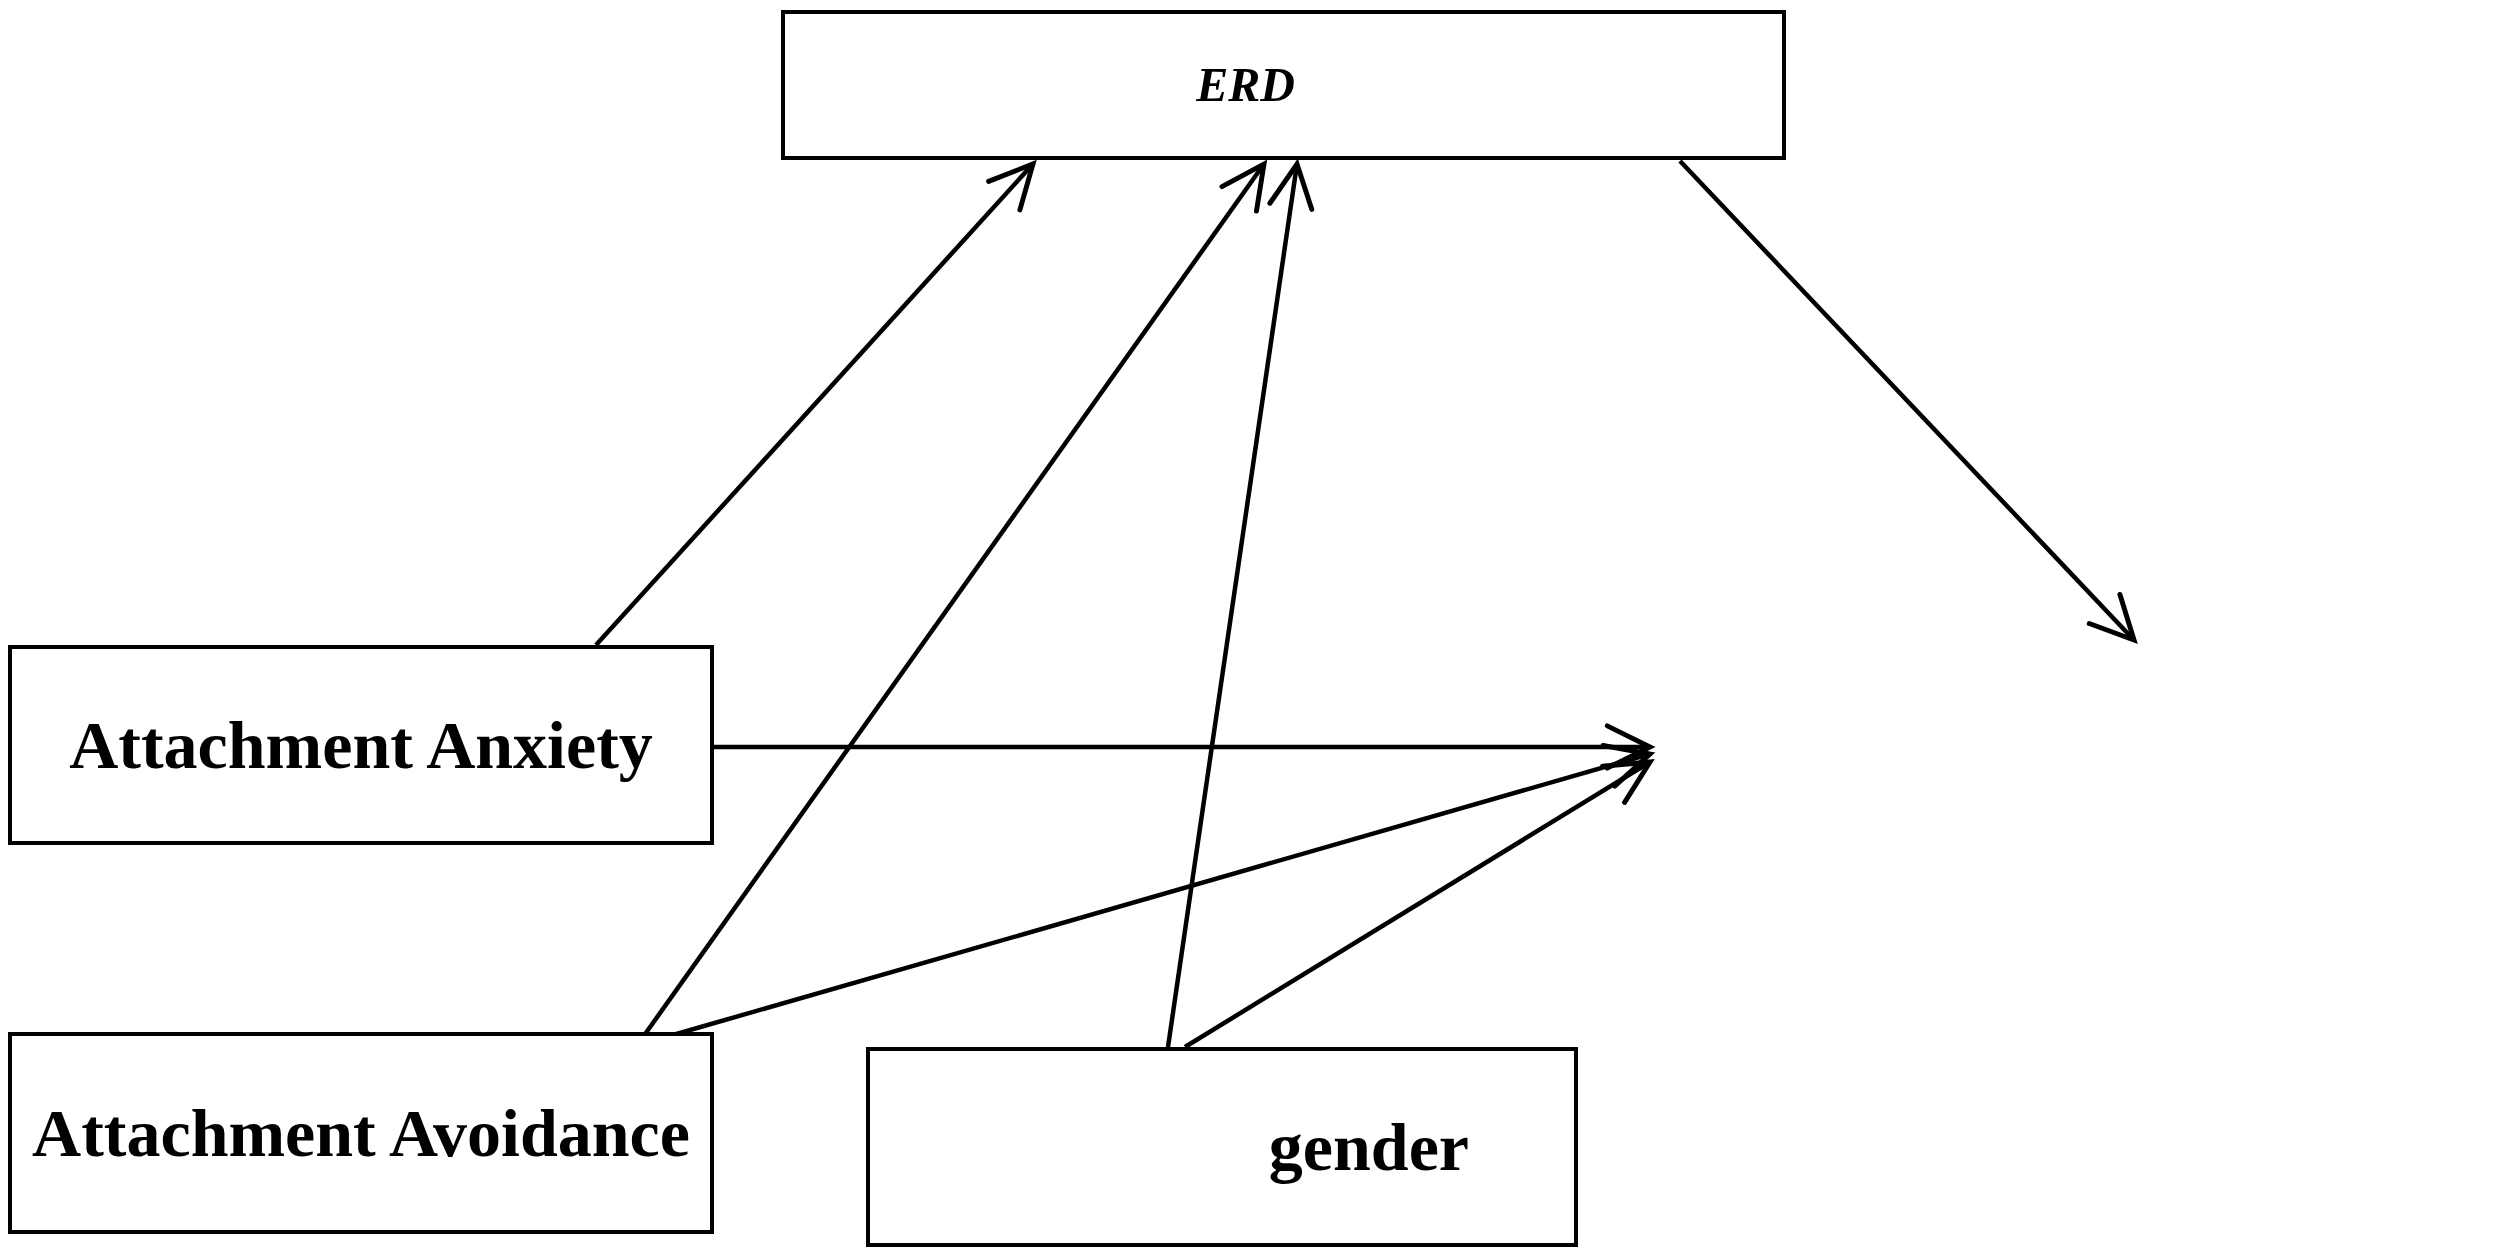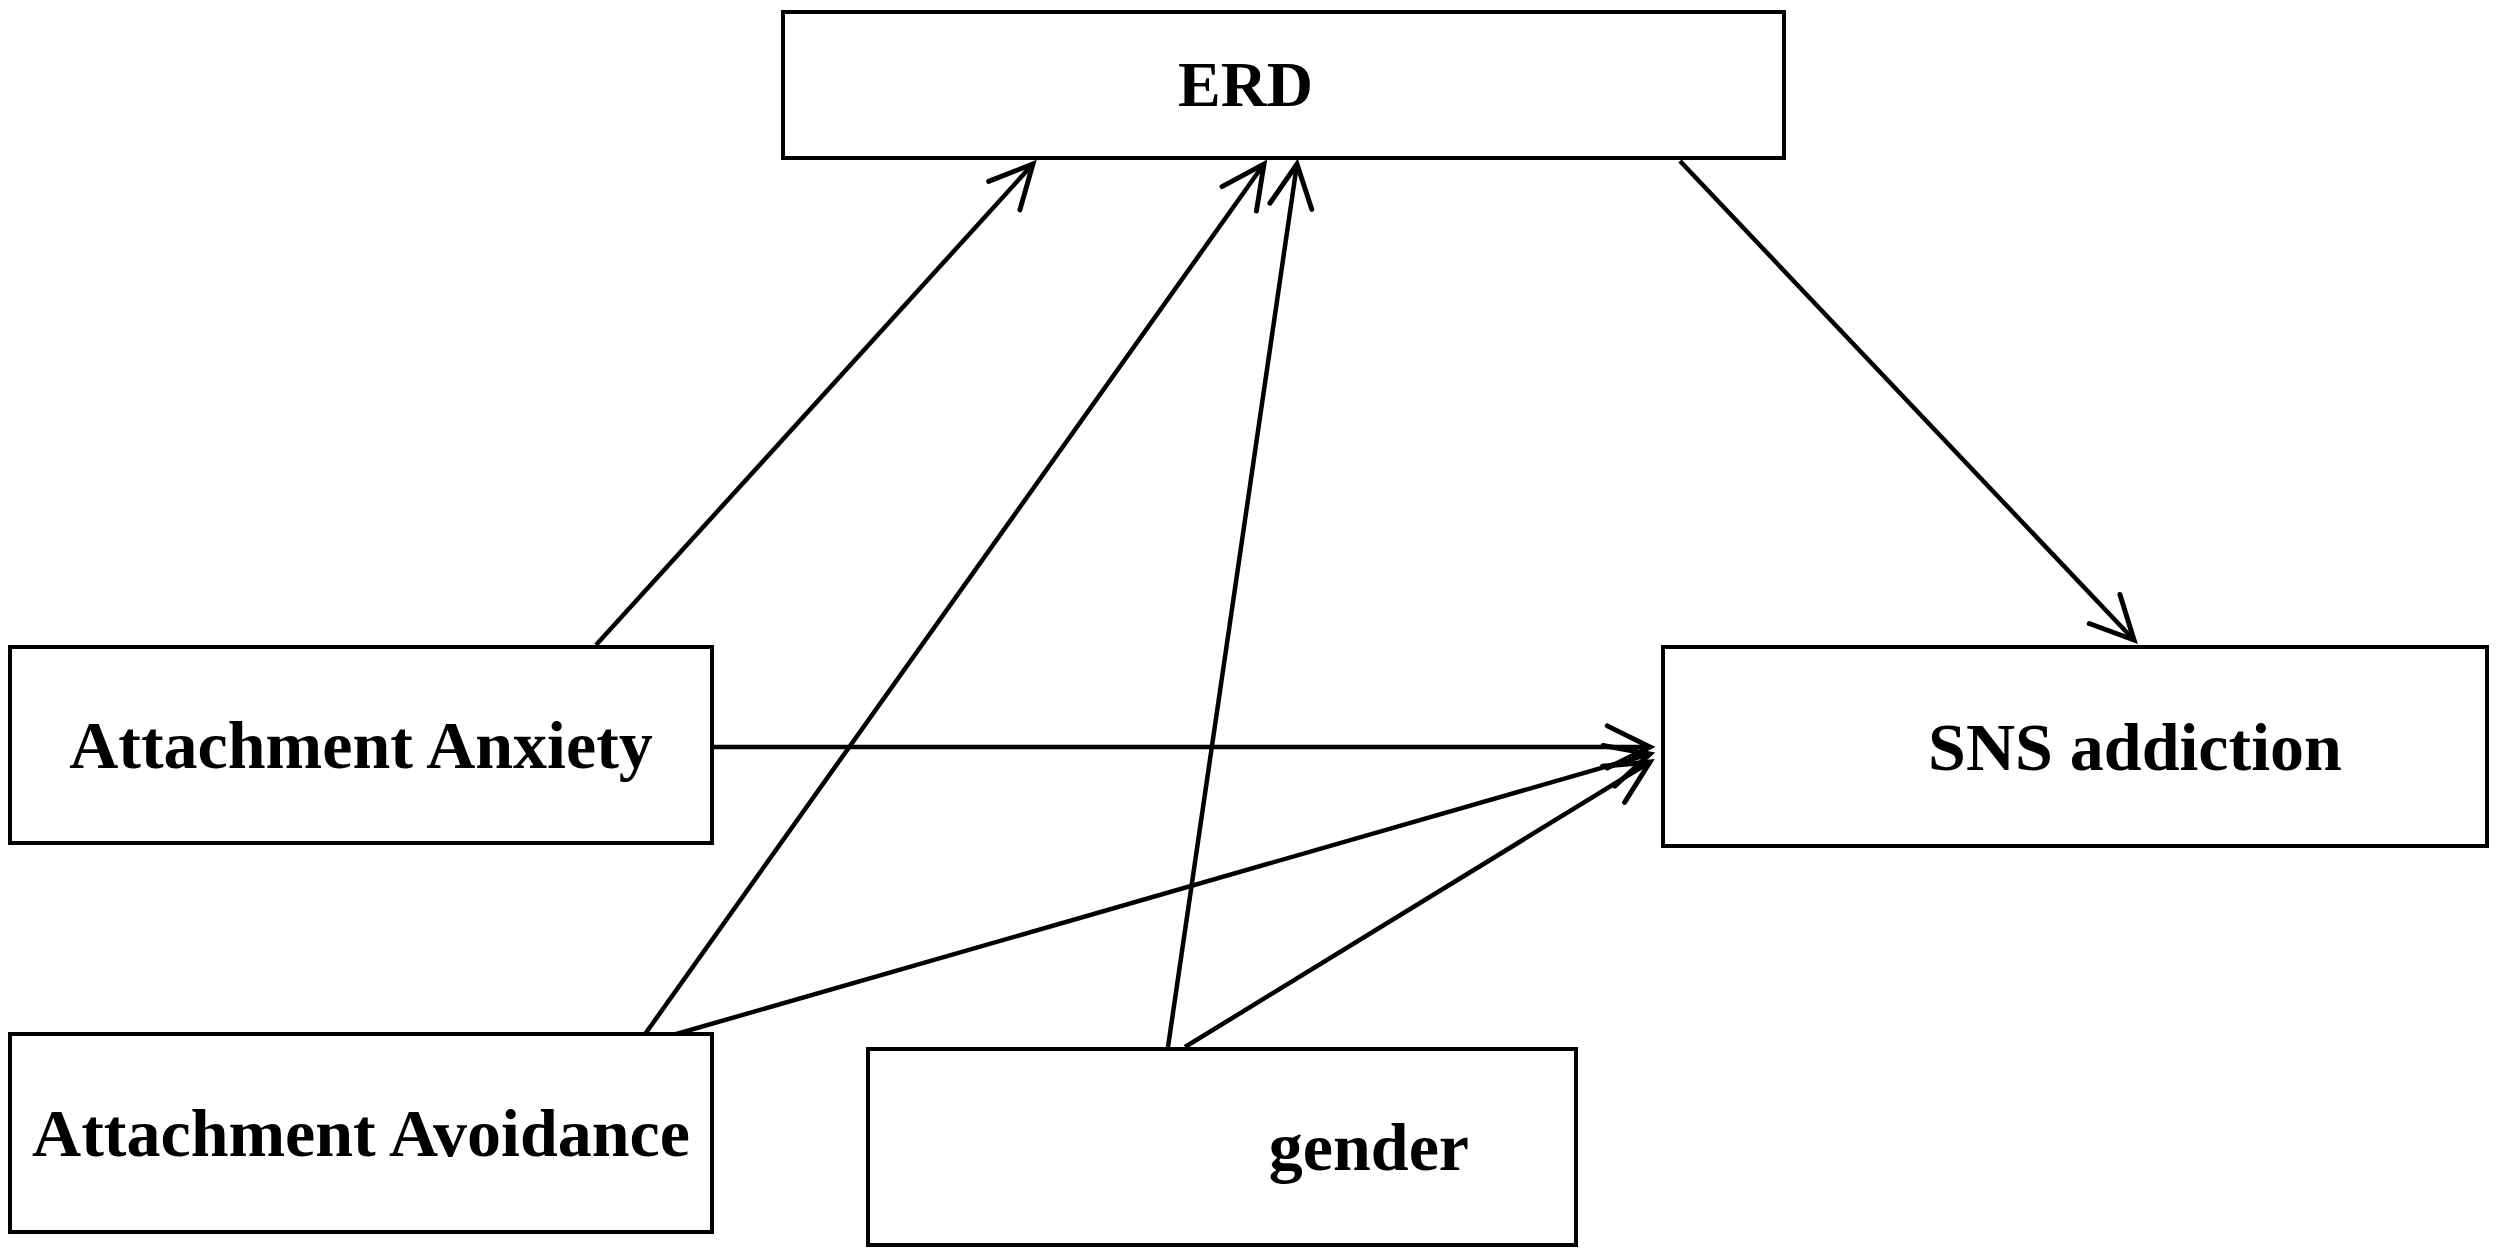--- a/index.html
+++ b/index.html
@@ -39,21 +39,21 @@
     letter-spacing: 0px;
     white-space: nowrap;
     line-height: 1;
   }
   
   #node-erd        { left: 781px;  top: 10px;   width: 1005px; height: 150px; padding-right: 76px; }
   #node-anxiety    { left: 8px;    top: 645px;  width: 706px;  height: 200px; }
   #node-avoidance  { left: 8px;    top: 1032px; width: 706px;  height: 202px; }
   #node-gender     { left: 866px;  top: 1047px; width: 712px;  height: 200px; padding-right: 105px; justify-content: flex-end; }
   #node-sns        { left: 1661px; top: 645px;  width: 828px;  height: 203px; padding-left: 120px; }
-  #node-erd .label { font-size: 64px; }
+  #node-erd .label { font-size: 48px; font-style: italic; }
 </style>
 </head>
 <body>
 
 <div class="canvas">
 
   <svg class="edges" viewBox="0 0 2500 1256" xmlns="http://www.w3.org/2000/svg">
     <defs>
       <marker id="arrowhead" viewBox="0 0 12 11" refX="10.5" refY="5.5" markerWidth="12" markerHeight="11" orient="auto">
         <path d="M1,0.8 L10.5,5.5 L1,10.2" fill="none" stroke="#000000" stroke-width="1.1" stroke-linecap="round"></path>
@@ -84,17 +84,14 @@
   </div>
 
   <div class="node" id="node-avoidance">
     <span class="label">Attachment Avoidance</span>
   </div>
 
   <div class="node" id="node-gender">
     <span class="label">gender</span>
   </div>
 
-  <div class="node" id="node-sns">
-    <span class="label">SNS addiction</span>
-  </div>
 
 </div>
 
 </body></html>

